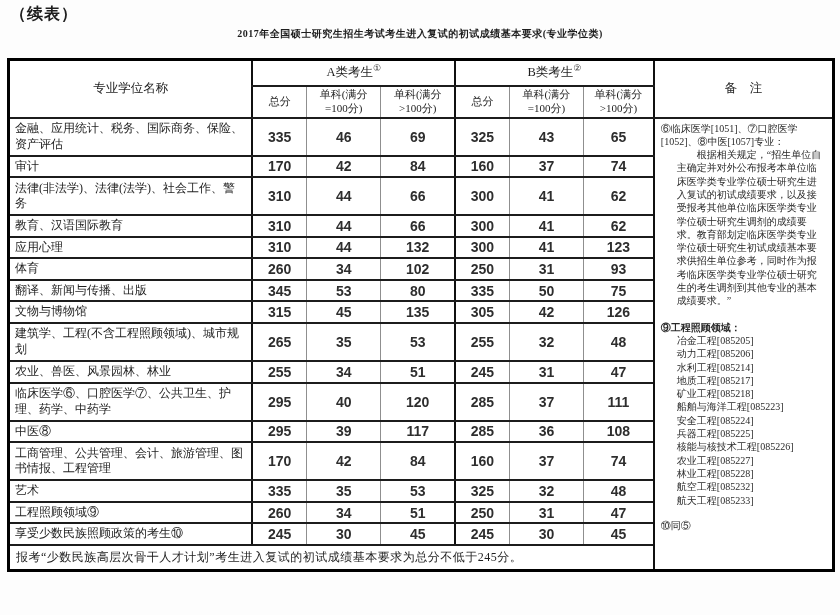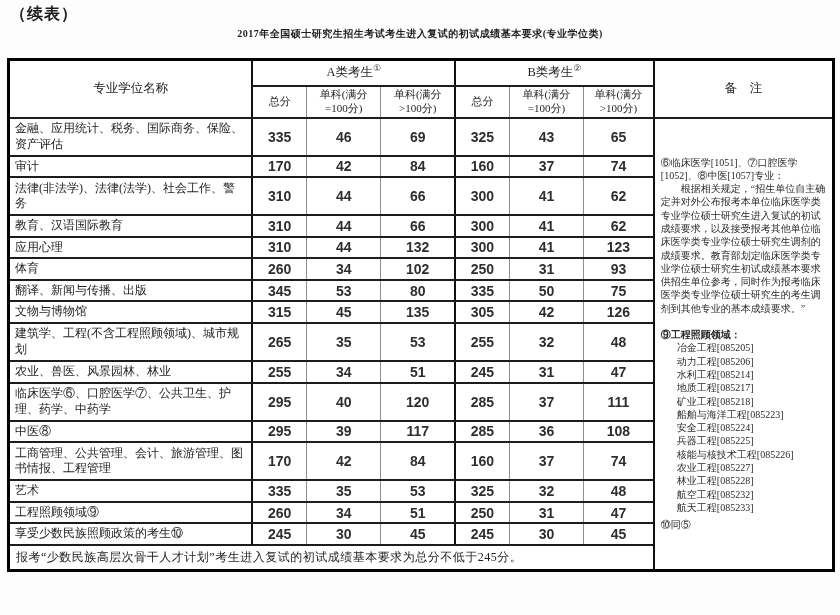--- a/index.html
+++ b/index.html
@@ -26,25 +26,25 @@
   tr.s{height:17px;} tr.d{height:38px;} tr.f{height:23px;}
   .hdr{font-size:12.5px;text-align:center;}
   .sub{font-size:11px;text-align:center;white-space:pre-line;line-height:1.25;}
   .name{font-size:12px;text-align:left;padding:2px 5px;line-height:1.3;}
   .num{
     font-family:"Liberation Sans","DejaVu Sans",sans-serif;
     font-weight:bold;font-size:14px;text-align:center;color:#2e2e2e;
   }
   sup.circ{font-size:9px;vertical-align:super;line-height:0;}
   td.remarks-cell{vertical-align:top;font-size:10px;line-height:1.33;padding:3px 6px;color:#2a2a2a;}
-  .r-title{margin-top:34px;}
-  .r-body{text-indent:2em;}
+  .r-title{}
+  .r-body{text-indent:2em;margin-left:16px;}
   .r-eng-title{margin-top:13px;font-weight:bold;}
   .r-eng-item{padding-left:1.6em;}
-  .r-note10{margin-top:4px;}
+  .r-note10{margin-top:12px;}
   .footer-cell{font-size:12px;padding:3px 6px;letter-spacing:0.5px;}
 </style>
 </head>
 <body>
 
 <div class="cont-label">（续表）</div>
 <div class="doc-title">2017年全国硕士研究生招生考试考生进入复试的初试成绩基本要求(专业学位类)</div>
 
 <table class="score-table">
   <colgroup>

